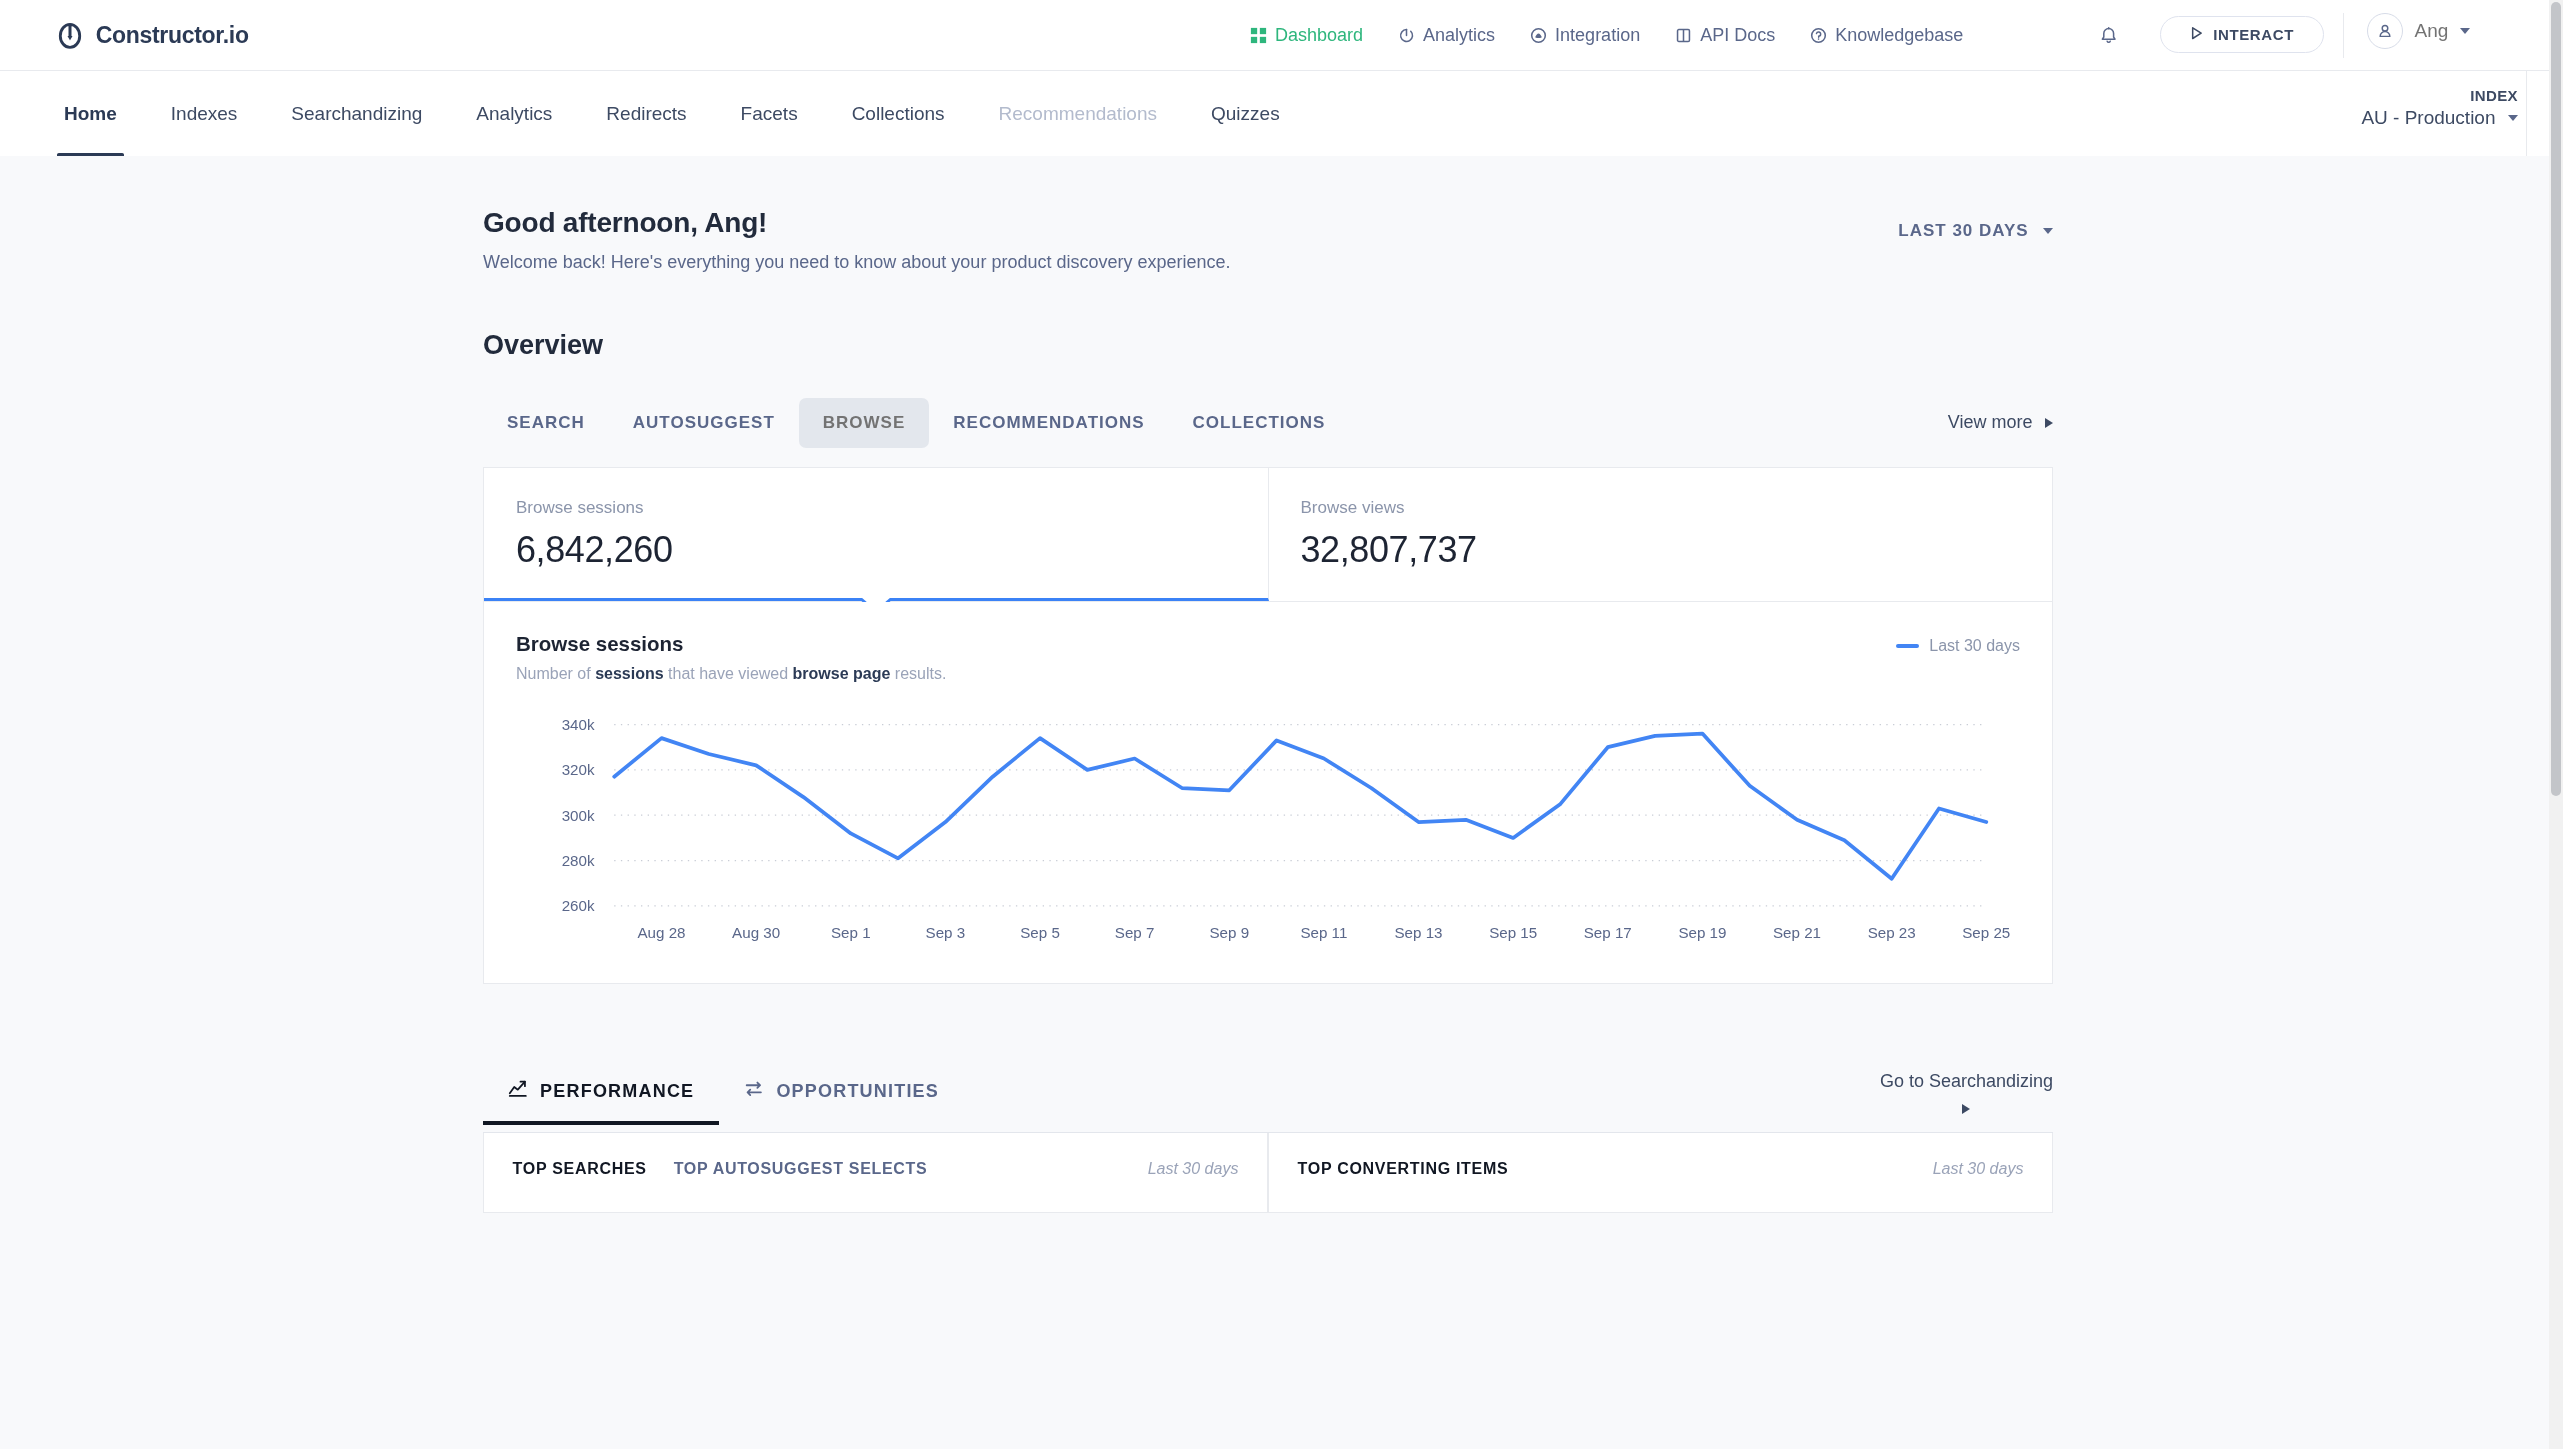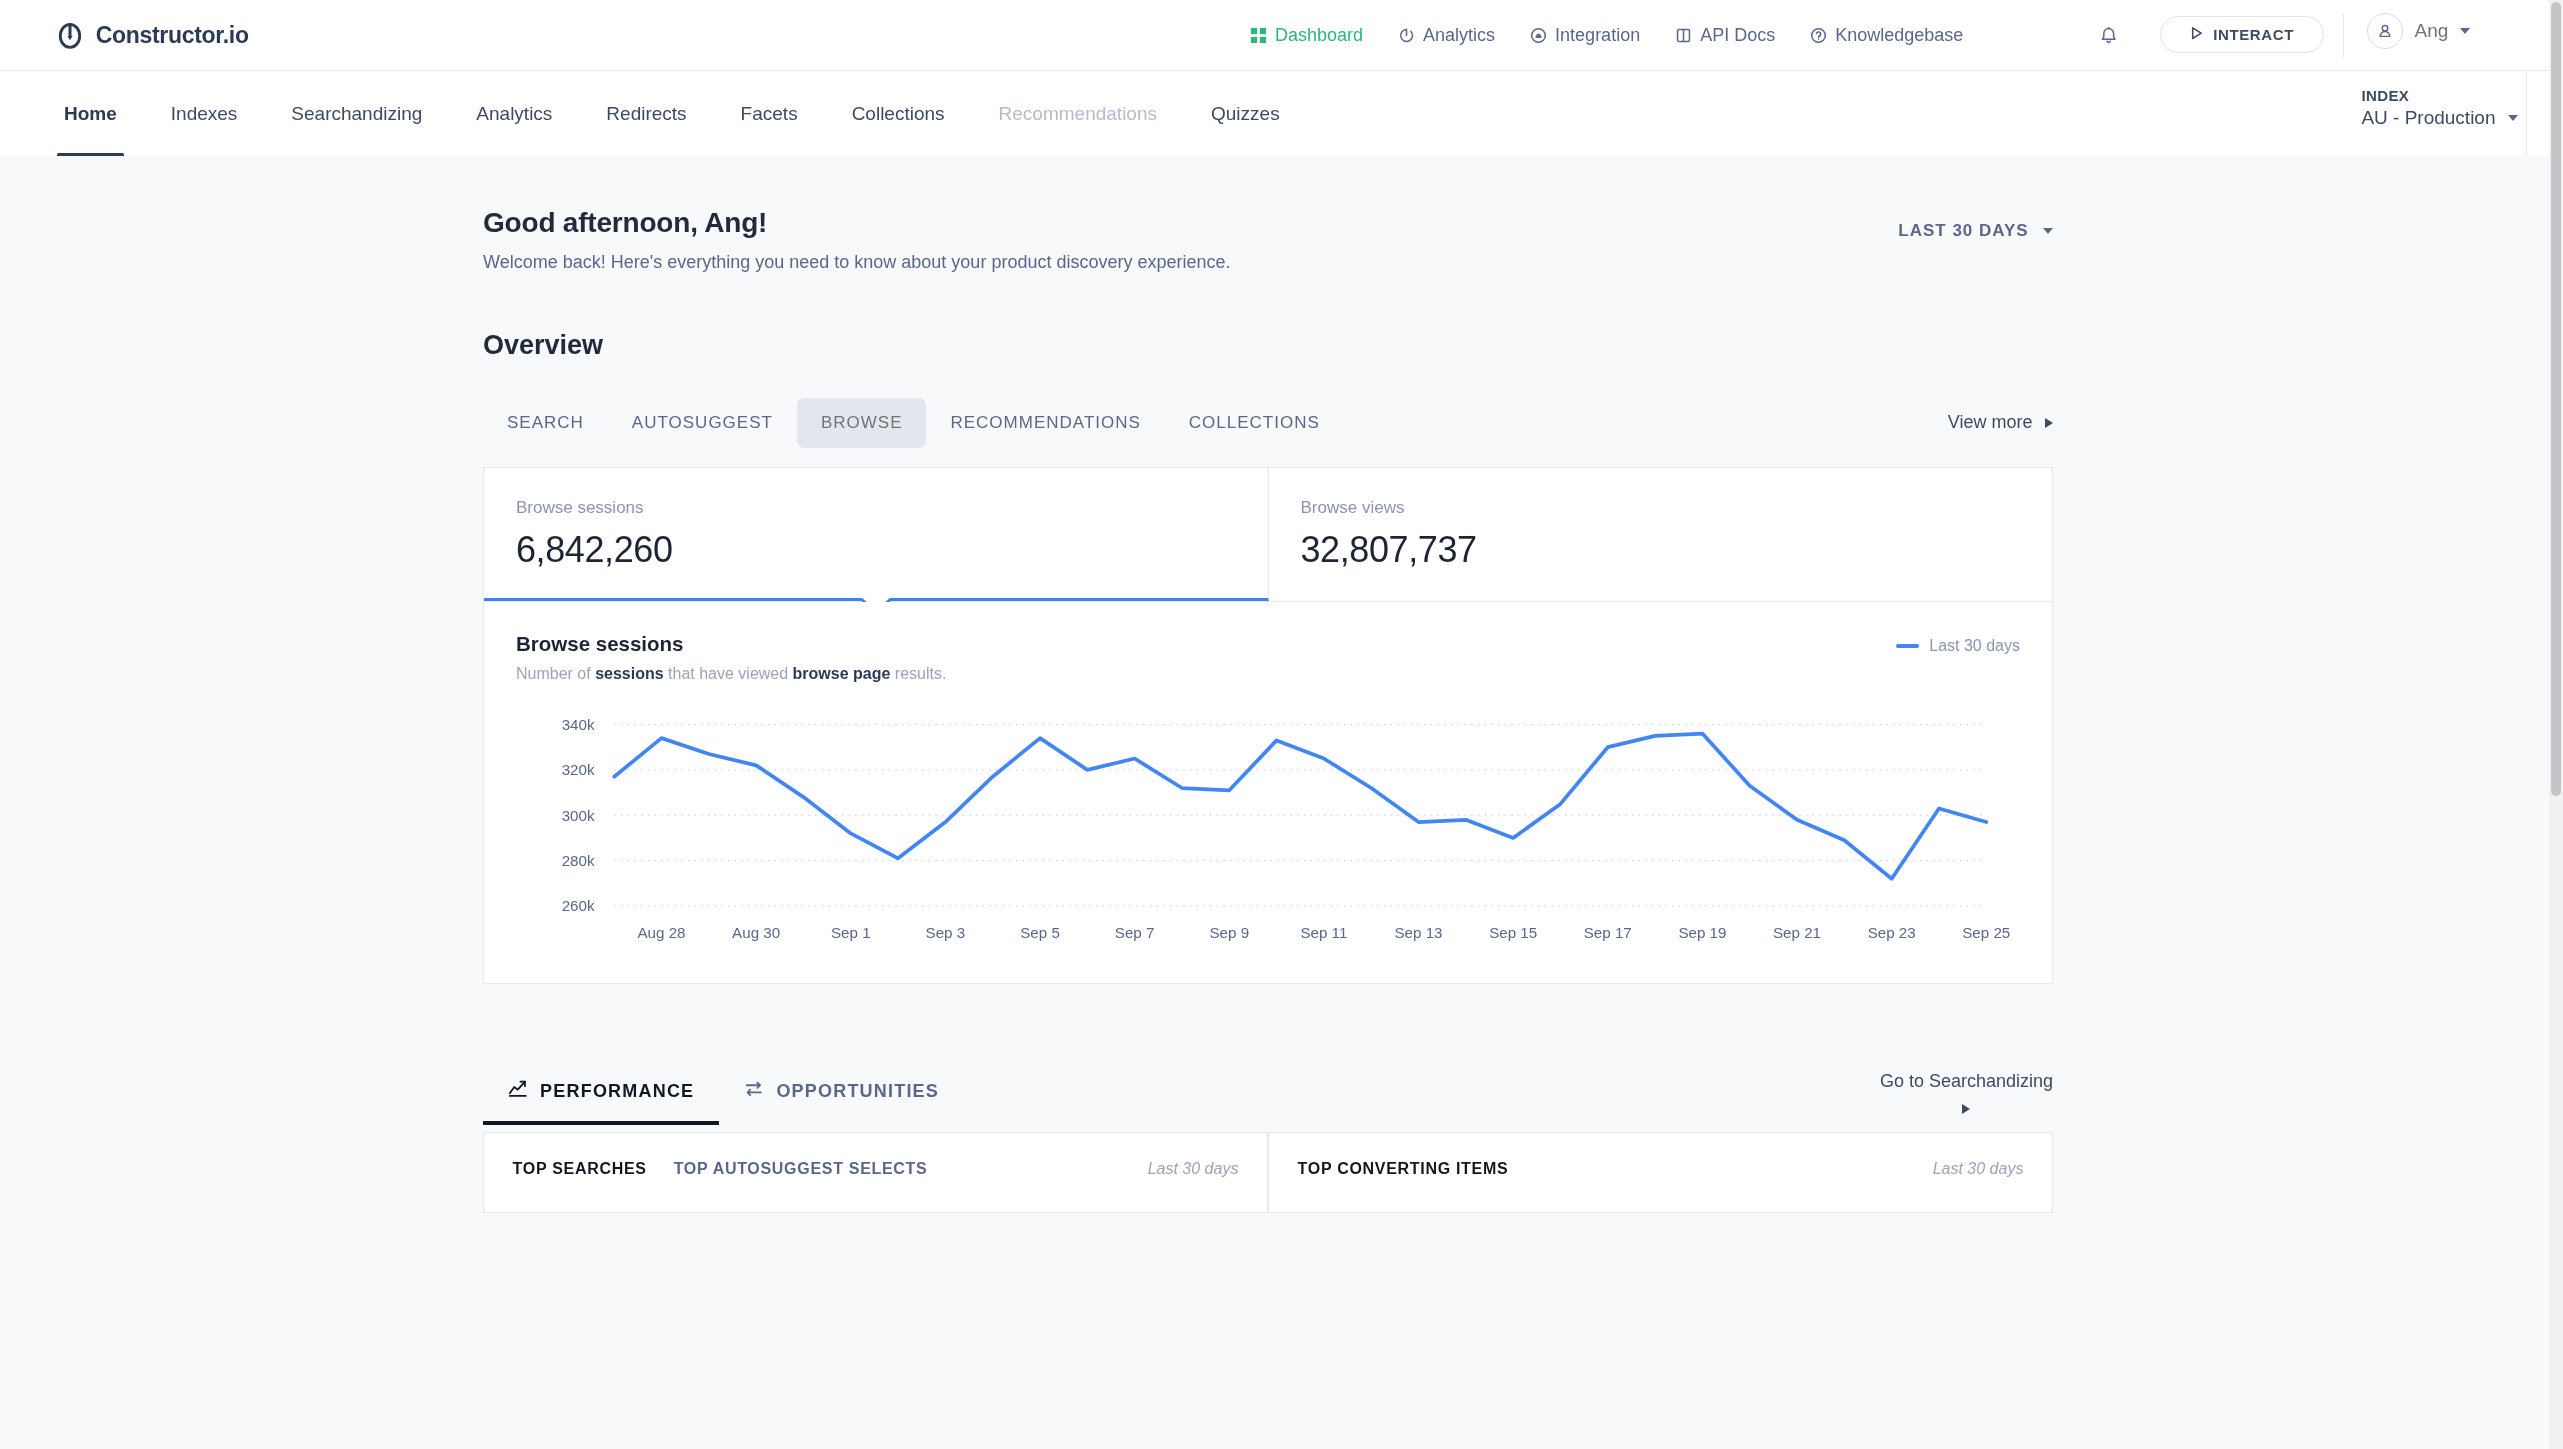--- a/index.html
+++ b/index.html
@@ -53,39 +53,39 @@
     font-size:19px; color:#3d4a63; padding:0 27px; height:86px;
     display:flex; align-items:center; cursor:pointer; position:relative; white-space:nowrap;
   }
   .subnav-item.active { font-weight:700; color:#2b3a55; }
   .subnav-item.active::after {
     content:""; position:absolute; left:19.6px; right:19.6px; bottom:0; height:4.5px; background:#2b3a55; border-radius:1.8px 1.8px 0 0;
   }
   .subnav-item.disabled { color:#b3bbcd; }
 
   .index-sel { position:absolute; right:45px; top:16px; text-align:left; cursor:pointer; }
-  .index-label { font-size:15px; font-weight:700; color:#3d4a63; letter-spacing:0.4px; }
+  .index-label { font-size:15px; font-weight:700; color:#3d4a63; letter-spacing:0.4px;text-align:right; }
   .index-value { font-size:19px; color:#3d4a63; display:flex; align-items:center; gap:12.5px; margin-top:2.7px; }
   .subnav-divider { position:absolute; left:2526px; top:0; width:0.9px; height:86px; background:#e8eaee; }
 
   
   .content { position:absolute; left:0; top:156px; width:2563px; height:1293px; background:#f8f9fb; overflow:hidden; }
   .inner { position:absolute; left:483px; top:0; width:1570px; }
 
   .greet-row { display:flex; justify-content:space-between; align-items:flex-start; padding-top:51px; }
   .greet-title { font-size:28px; font-weight:700; color:#222b3c; letter-spacing:-0.2px; }
   .greet-sub { font-size:18px; color:#5a678a; margin-top:12.5px; }
   .daterange { display:flex; align-items:center; gap:14.3px; font-size:17px; font-weight:700; letter-spacing:1px; color:#5a678a; cursor:pointer; padding-top:14.3px; }
 
   .overview-title { font-size:27px; font-weight:700; color:#222b3c; margin-top:57px; }
 
   .tabs-row { display:flex; align-items:center; justify-content:space-between; margin-top:37px; }
   .tabs { display:flex; align-items:center; gap:0; }
   .tab {
-    font-size:17px; font-weight:400; letter-spacing:1px; color:#5a678a;
+    font-size:17px; font-weight:700; letter-spacing:1px; color:#5a678a;
     padding:15px 24px; border-radius:7.1px; cursor:pointer; white-space:nowrap;
   }
   .tab.active { background:#e3e7ed; color:#737373; }
   .viewmore { display:flex; align-items:center; gap:12.5px; font-size:18px; color:#3d4a63; cursor:pointer; }
   .arrow-r { width:0;height:0;border-top:5.4px solid transparent;border-bottom:5.4px solid transparent;border-left:8px solid #3d4a63; }
 
   
   .card { background:#fff; border:0.9px solid #e8eaee; margin-top:19.6px; }
   .metrics { display:flex; }
   .metric { flex:1; padding:30px 32px 27px 32px; position:relative; border-right:0.9px solid #e8eaee; }

